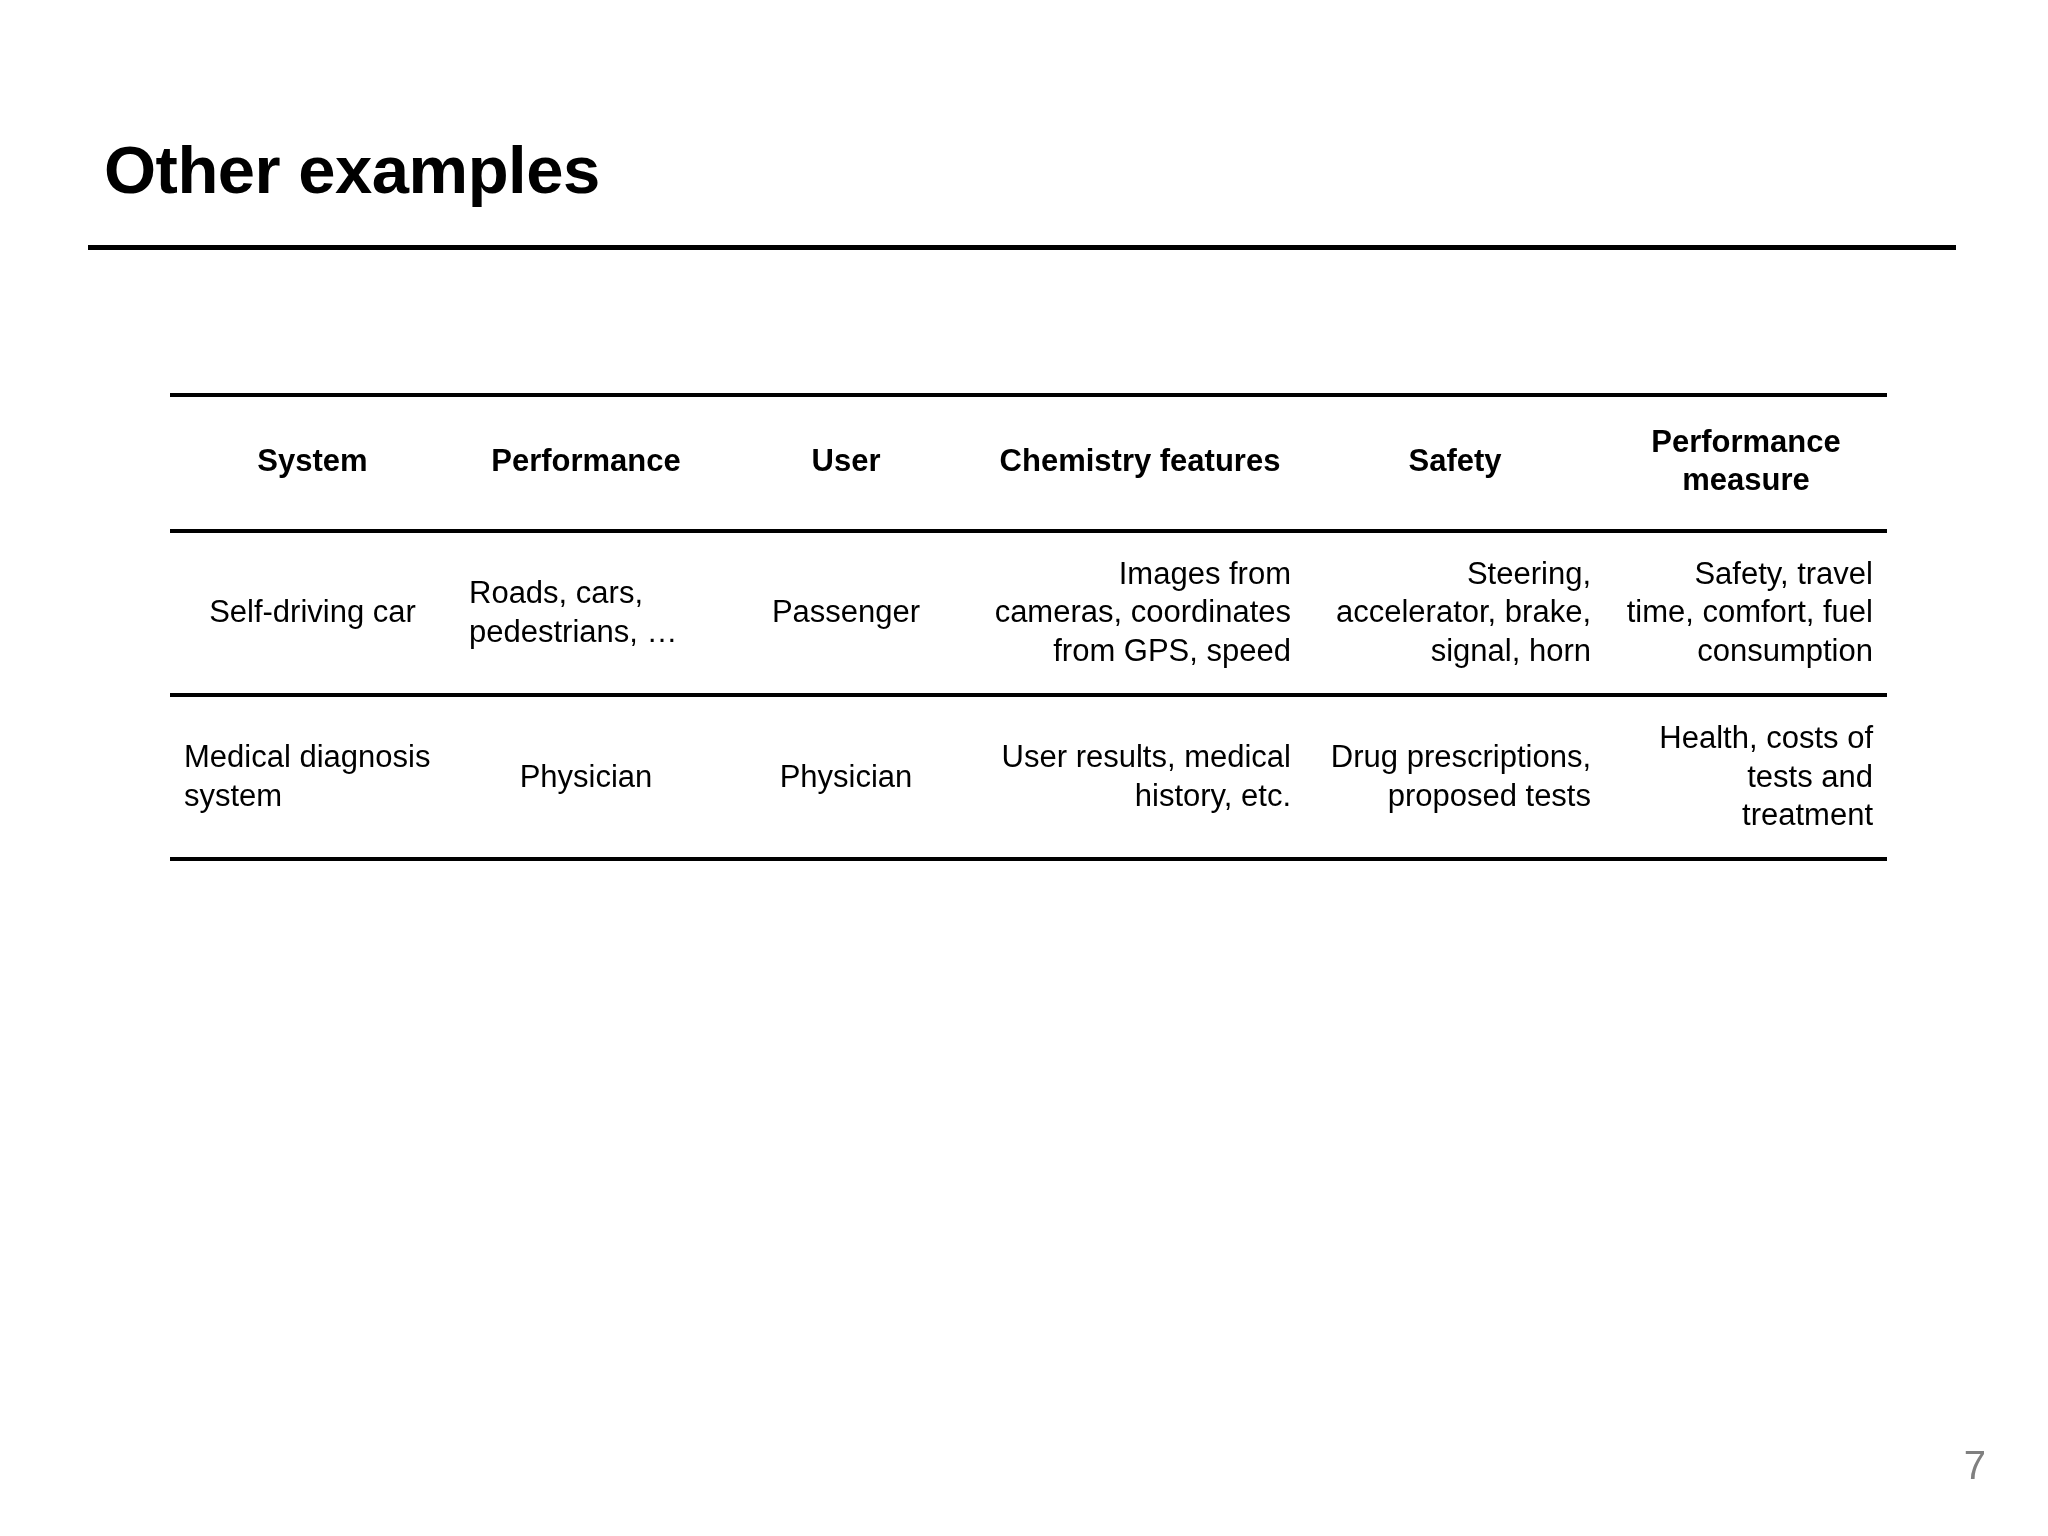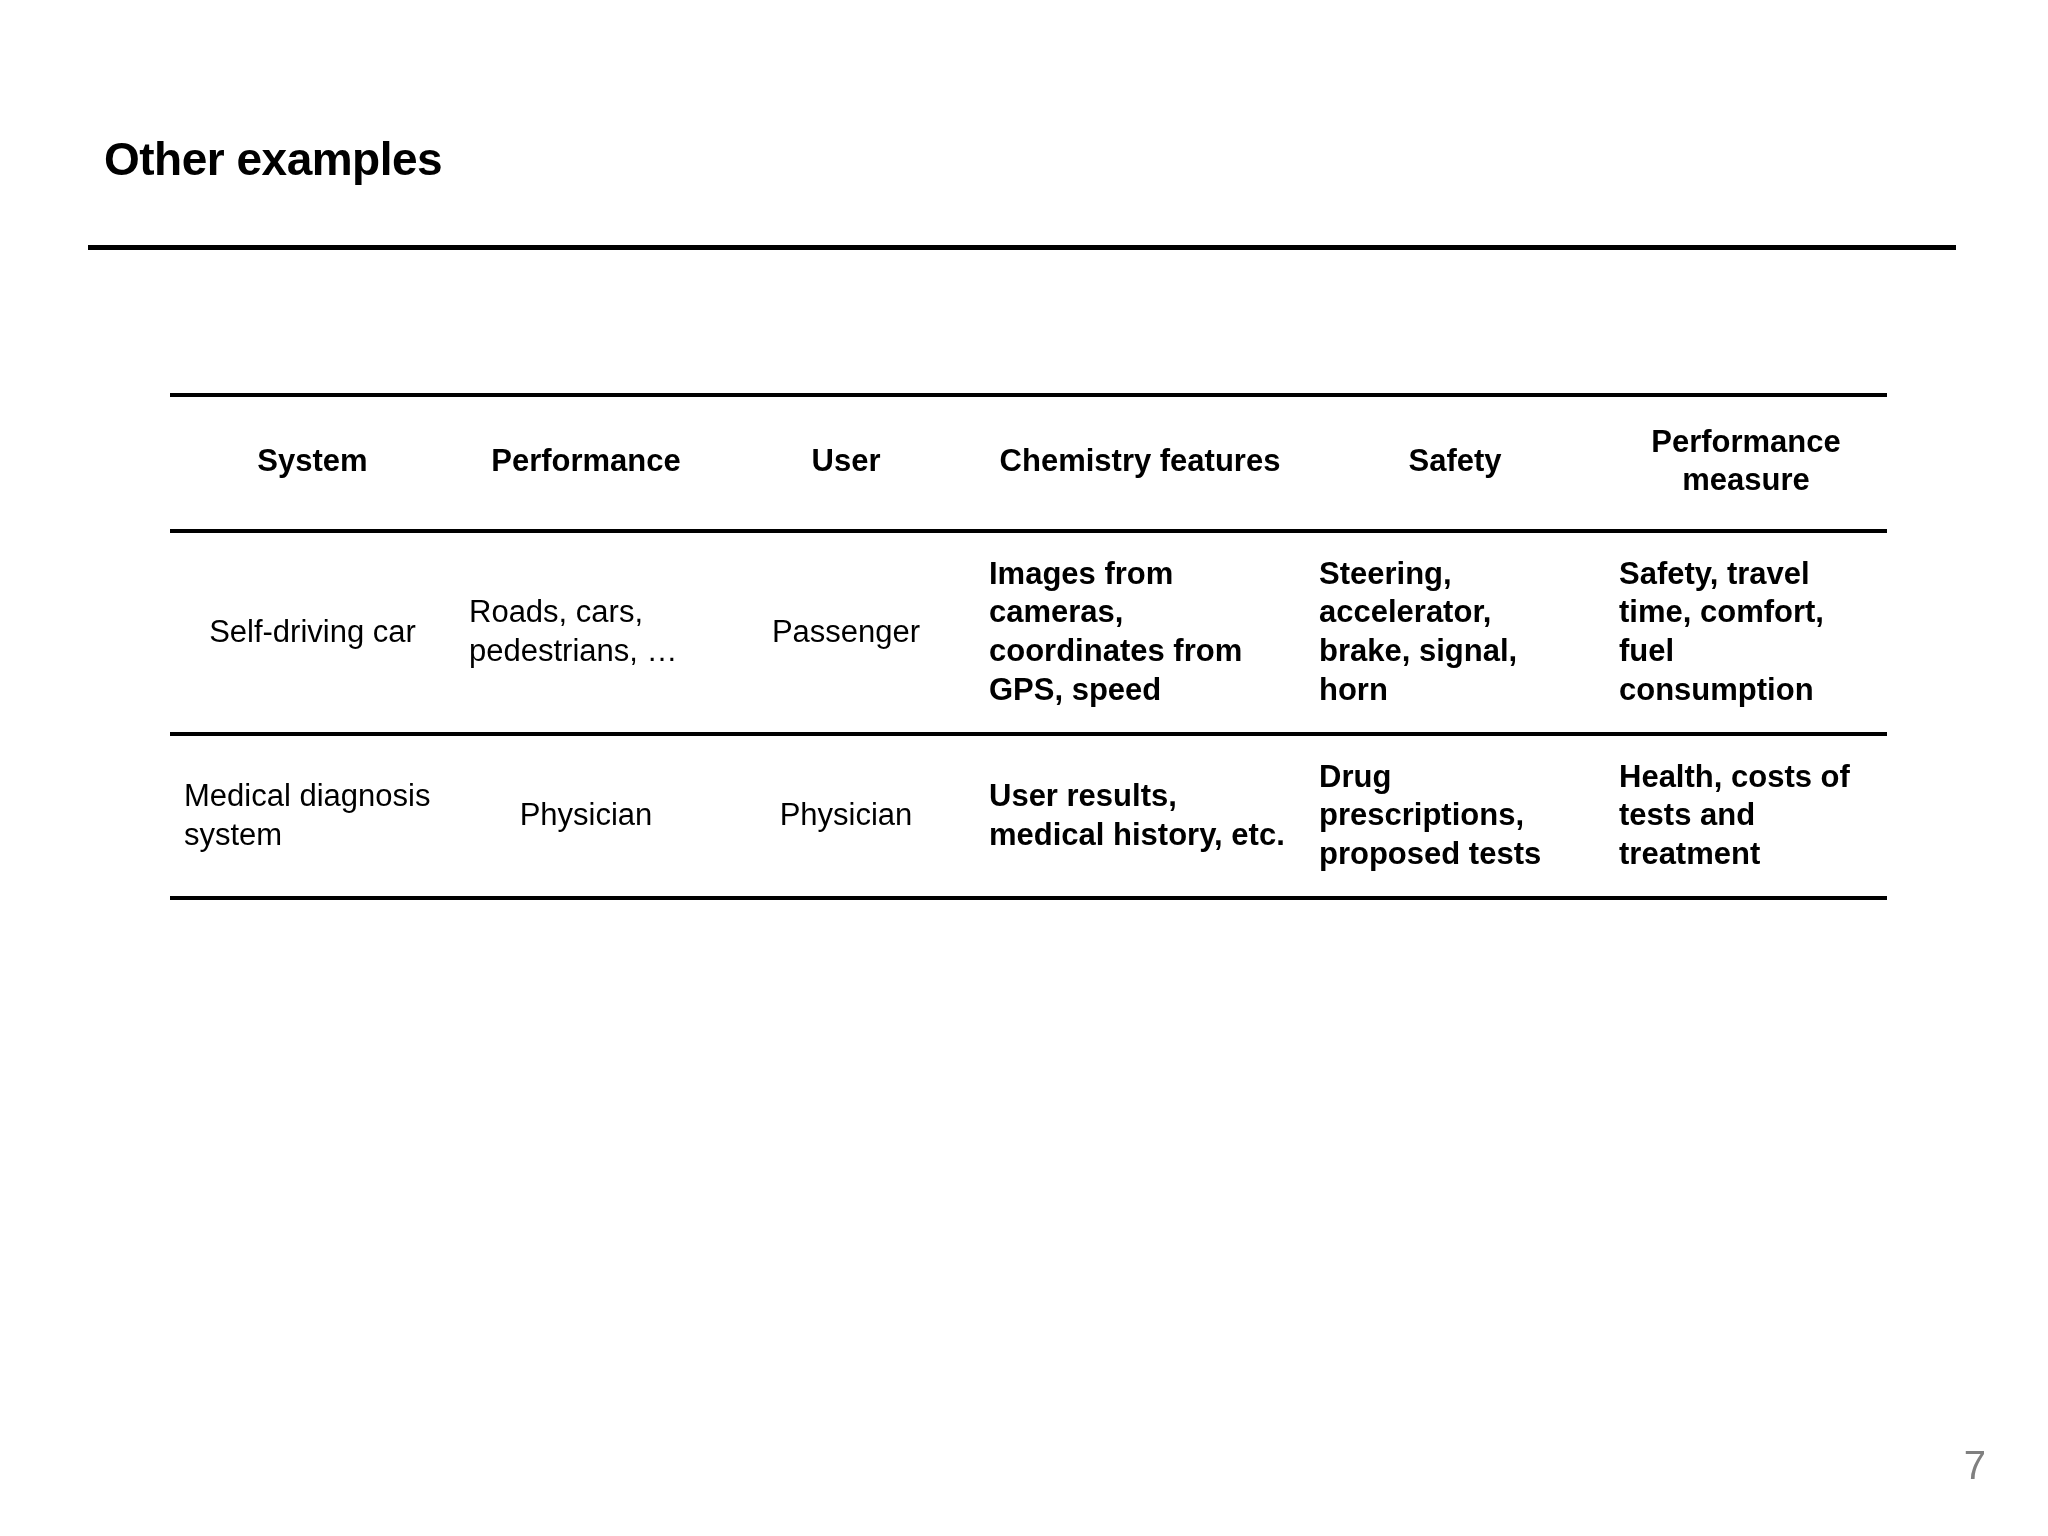--- a/index.html
+++ b/index.html
@@ -14,21 +14,21 @@
     color: #000000;
     overflow: hidden;
     position: relative;
   }
 
   
   .slide-title {
     position: absolute;
     left: 104px;
     top: 135px;
-    font-size: 46px;
+    font-size: 67px;
     font-weight: bold;
     letter-spacing: -0.5px;
     line-height: 1.05;
     color: #000000;
     white-space: nowrap;
   }
   .title-rule {
     position: absolute;
     left: 88px;
     top: 245px;
@@ -69,21 +69,21 @@
 
   table.examples tbody td {
     font-size: 31px;
     font-weight: normal;
     vertical-align: middle;
     line-height: 1.25;
     padding: 22px 14px 22px 14px;
     border-bottom: 4px solid #000000;
   }
   table.examples tbody td.center { text-align: center; }
-  table.examples tbody td.left   { text-align: left; font-weight: bold; }
+  table.examples tbody td.left   { text-align: right; }
 
   
   .cell-block {
     display: inline-block;
     text-align: left;
   }
 
   
   .page-number {
     position: absolute;

